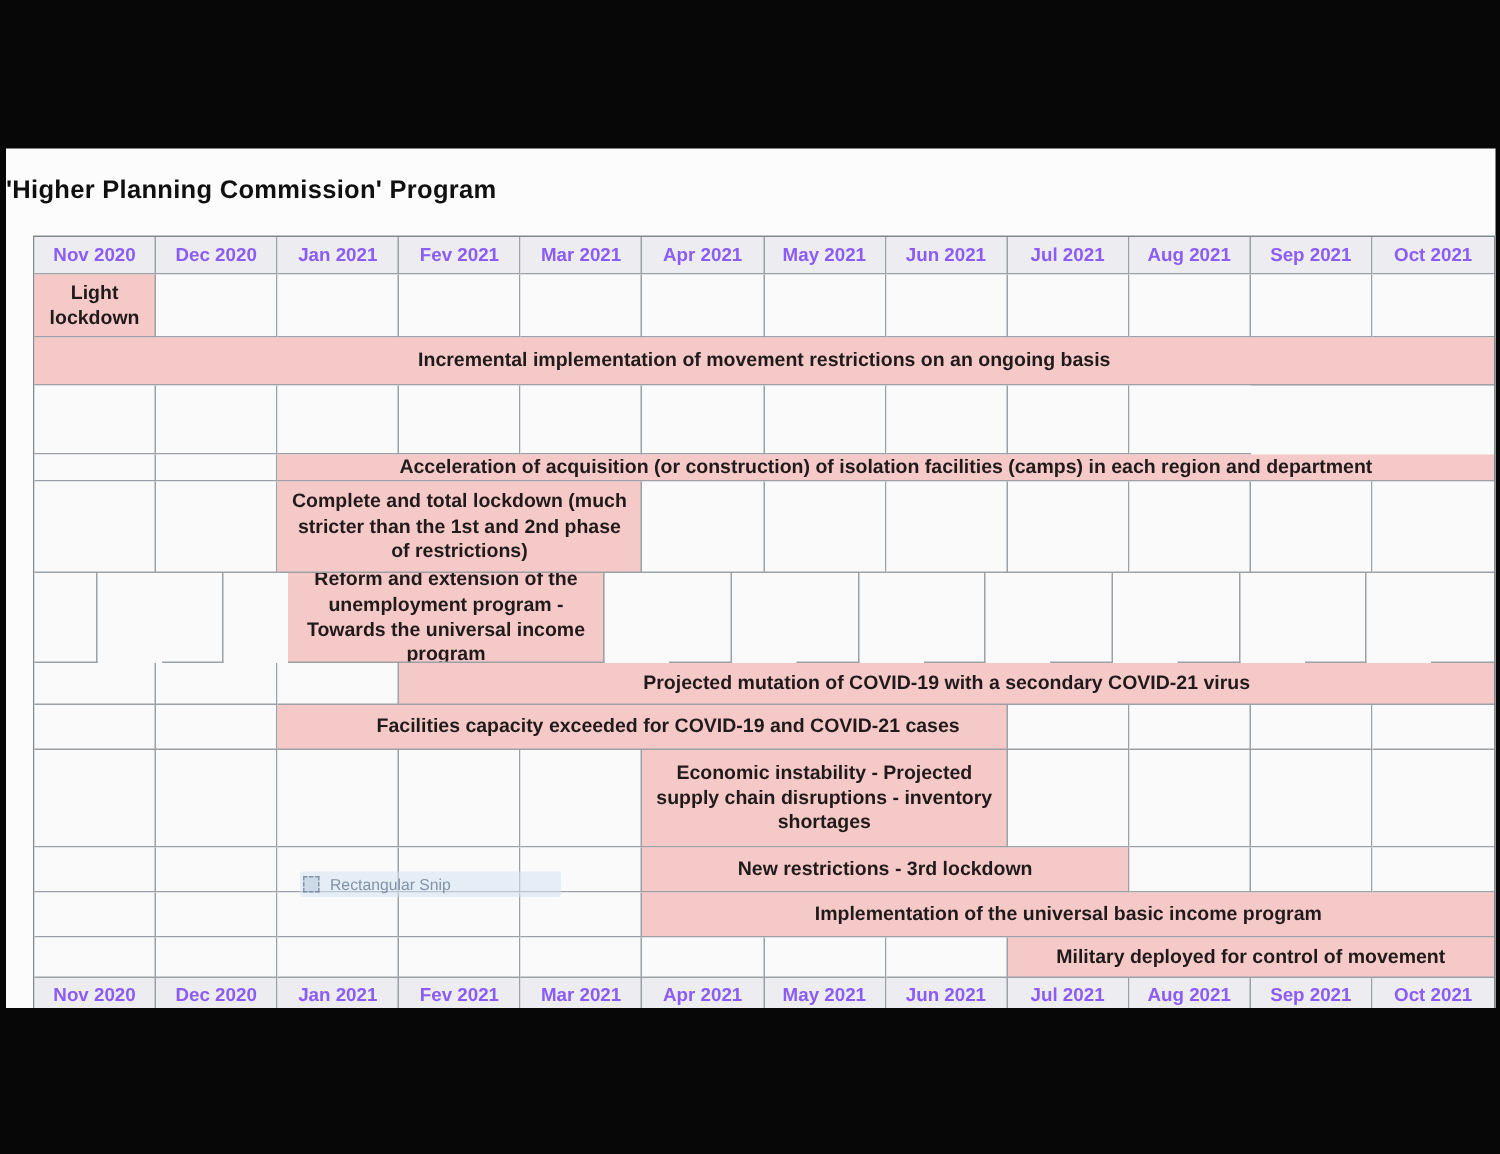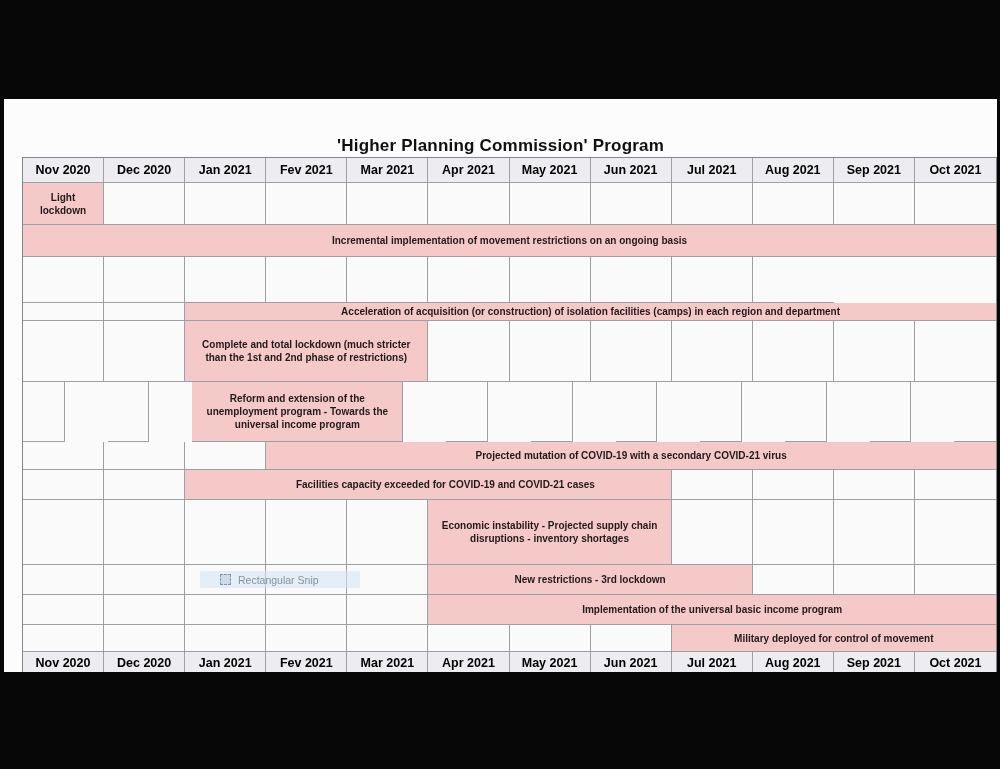--- a/index.html
+++ b/index.html
@@ -7,49 +7,49 @@
     width:1000px;height:769px;position:relative;
     background:#070707;
     font-family:"Liberation Sans", sans-serif;
     overflow:hidden;
   }
   .screen{
     position:absolute;left:4px;top:99px;width:993px;height:573px;
     background:#fcfcfc;overflow:hidden;
   }
   .chart-title{
-    margin:0;padding-top:37px;text-align:center;
+    margin:0;padding-top:18px;
     font-size:17px;font-weight:bold;color:#101010;letter-spacing:.2px;
   }
   .gantt{
     position:absolute;left:18px;top:58px;width:975px;
     border:1px solid #81898e;background:#fafafa;
     box-sizing:border-box;
   }
   .row{display:grid;grid-template-columns:repeat(12,1fr);}
   .cell{
     box-sizing:border-box;
     border-right:1px solid #9ba1a6;
     border-bottom:1px solid #9ba1a6;
     display:flex;align-items:center;justify-content:center;
     text-align:center;overflow:hidden;
   }
   .cell:last-child{border-right:none;text-align:center;}
   .hdr{
-    background:#ededf1;font-weight:bold;font-size:12.5px;color:#000000;
+    background:#ededf1;font-weight:bold;font-size:12.5px;color:#8b5cf6;
   }
   .empty{background:#fafafa;}
   .bar{
-    background:#f6c9c9;font-weight:bold;font-size:10px;color:#201a1a;
+    background:#f6c9c9;font-weight:bold;font-size:13px;color:#201a1a;
     line-height:1.3;padding:2px 8px;
   }
   .snip-tooltip{
-    position:absolute;left:196px;top:472px;width:160px;height:17px;
+    position:absolute;left:196px;top:482px;width:174px;height:17px;
     background:rgba(212,227,242,0.55);border-radius:2px;
-    display:flex;align-items:center;gap:7px;padding:0 20px;
+    display:flex;align-items:center;gap:7px;padding:0 2px;
     box-sizing:border-box;
   }
   .snip-icon{
     width:9px;height:9px;flex:none;
     border:1px dashed rgba(110,128,150,0.75);
     background:rgba(160,180,205,0.35);
   }
   .snip-label{
     font-size:10.5px;color:rgba(112,130,152,0.85);white-space:nowrap;
   }

